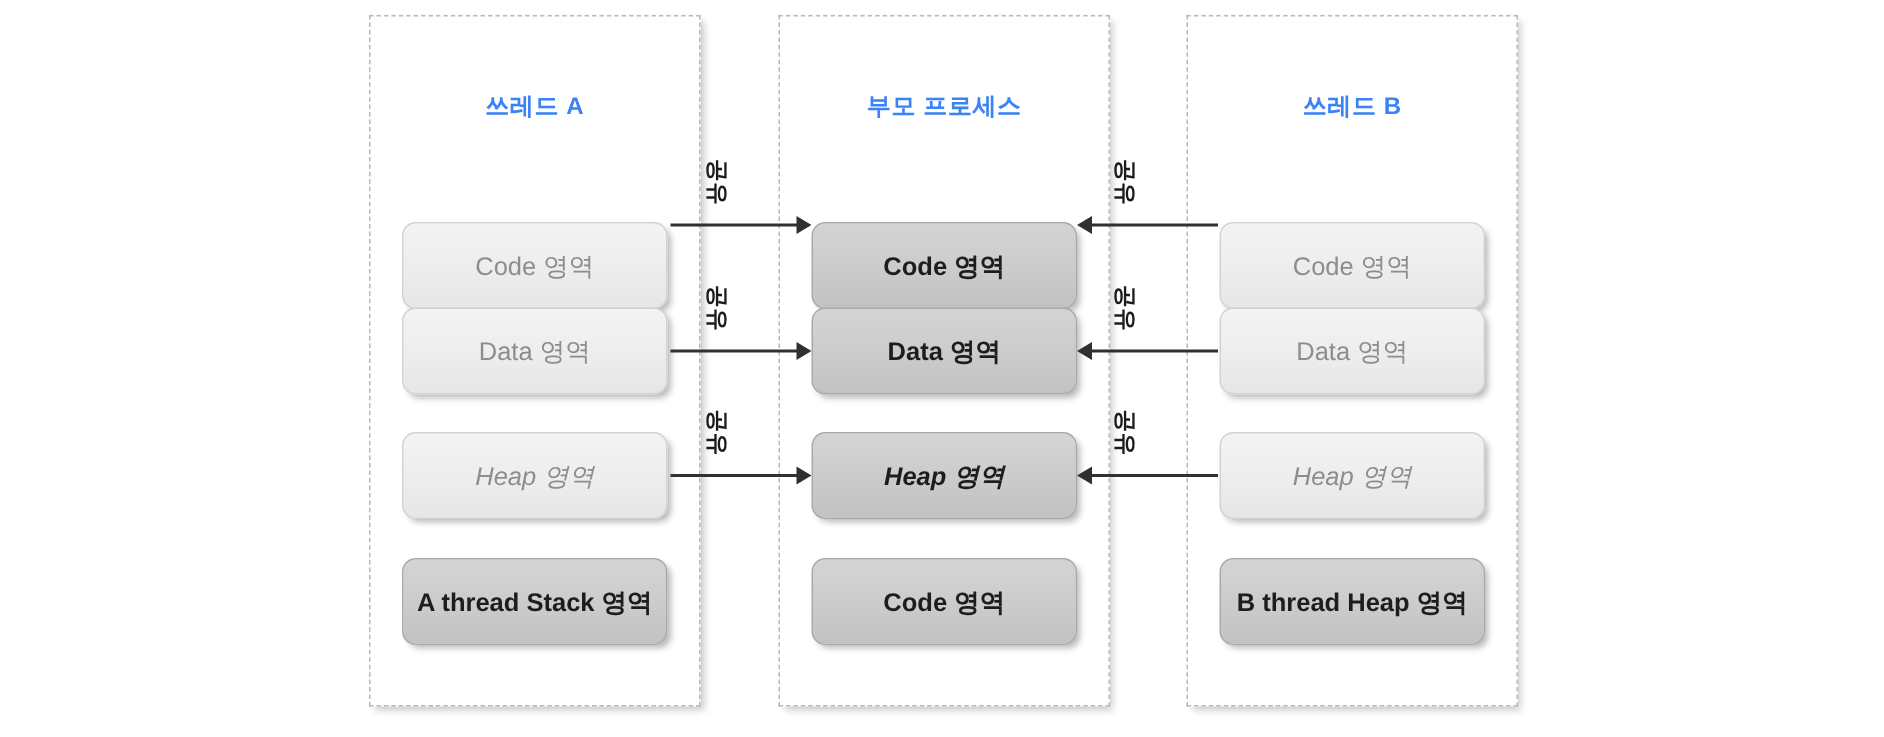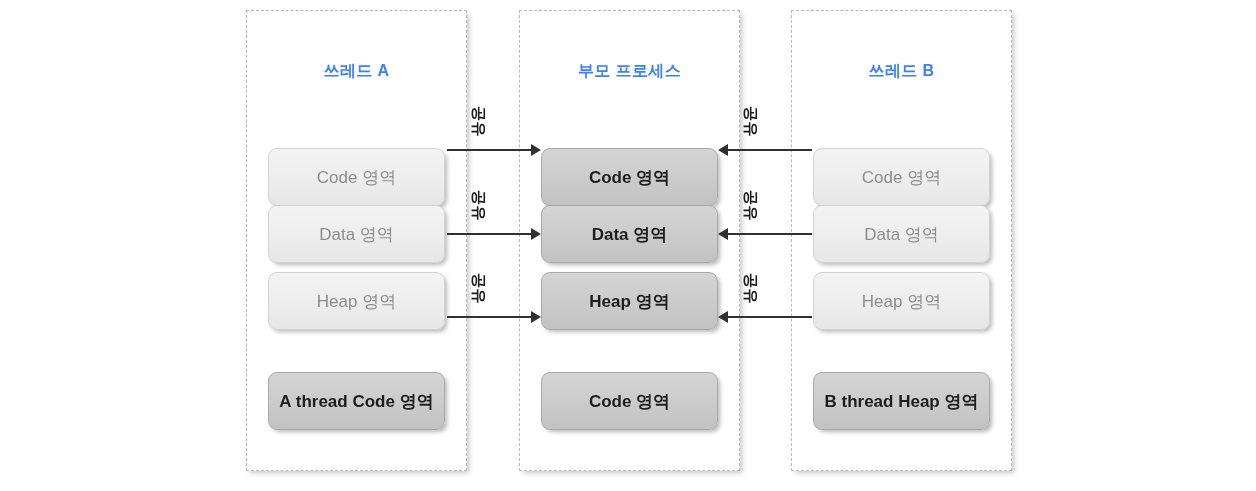--- a/index.html
+++ b/index.html
@@ -75,21 +75,21 @@
     font-weight: 700;
   }
 
   
   .col-a      { left: 268px; width: 177px; }
   .col-parent { left: 541px; width: 177px; }
   .col-b      { left: 813px; width: 177px; }
 
   .row-code  { top: 136px; margin-top: 12px; }
   .row-data  { top: 205px; }
-  .row-heap  { top: 272px; }
+  .row-heap  { top: 288px; font-style: italic; }
   .row-stack { top: 372px; }
 
   
   .arrow {
     position: absolute;
     height: 12px;
   }
   .arrow .shaft {
     position: absolute;
     top: 5px;
@@ -141,21 +141,21 @@
 <body>
 
 <div id="diagram">
 
   <div class="panel panel-a">
     <div class="panel-title">쓰레드 A</div>
   </div>
   <div class="seg light col-a row-code">Code 영역</div>
   <div class="seg light col-a row-data">Data 영역</div>
   <div class="seg light col-a row-heap">Heap 영역</div>
-  <div class="seg dark  col-a row-stack">A thread Code 영역</div>
+  <div class="seg dark  col-a row-stack">A thread Stack 영역</div>
 
   <div class="panel panel-parent">
     <div class="panel-title">부모 프로세스</div>
   </div>
   <div class="seg dark col-parent row-code">Code 영역</div>
   <div class="seg dark col-parent row-data">Data 영역</div>
   <div class="seg dark col-parent row-heap">Heap 영역</div>
   <div class="seg dark col-parent row-stack">Code 영역</div>
 
   <div class="panel panel-b">

